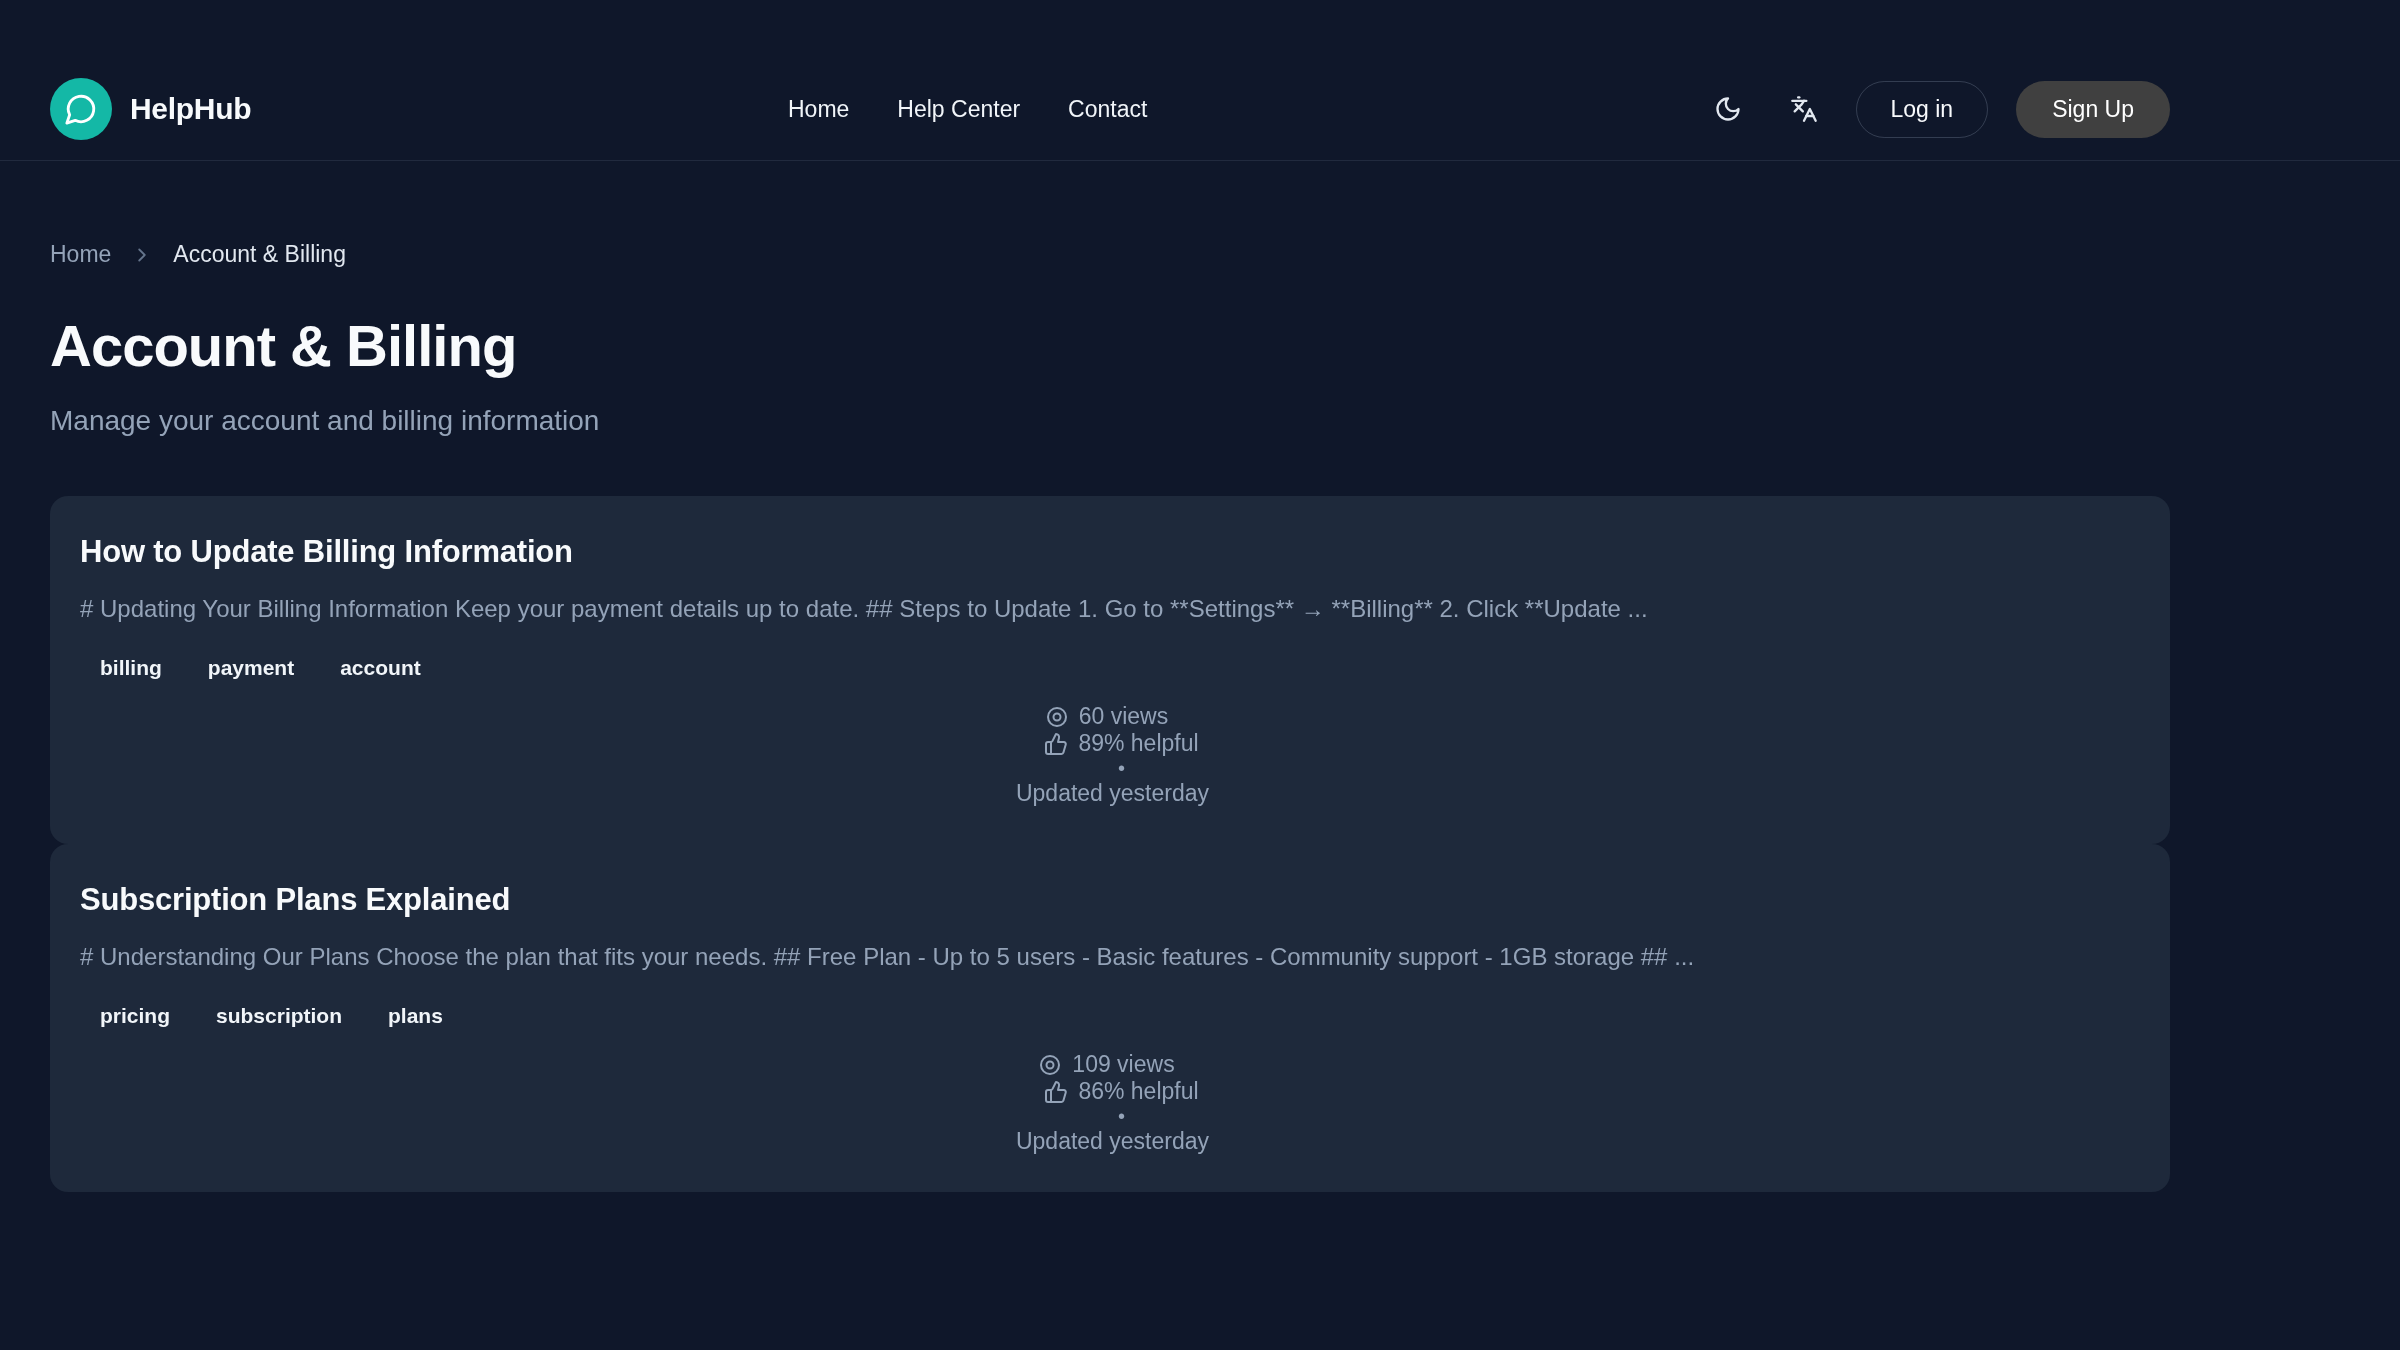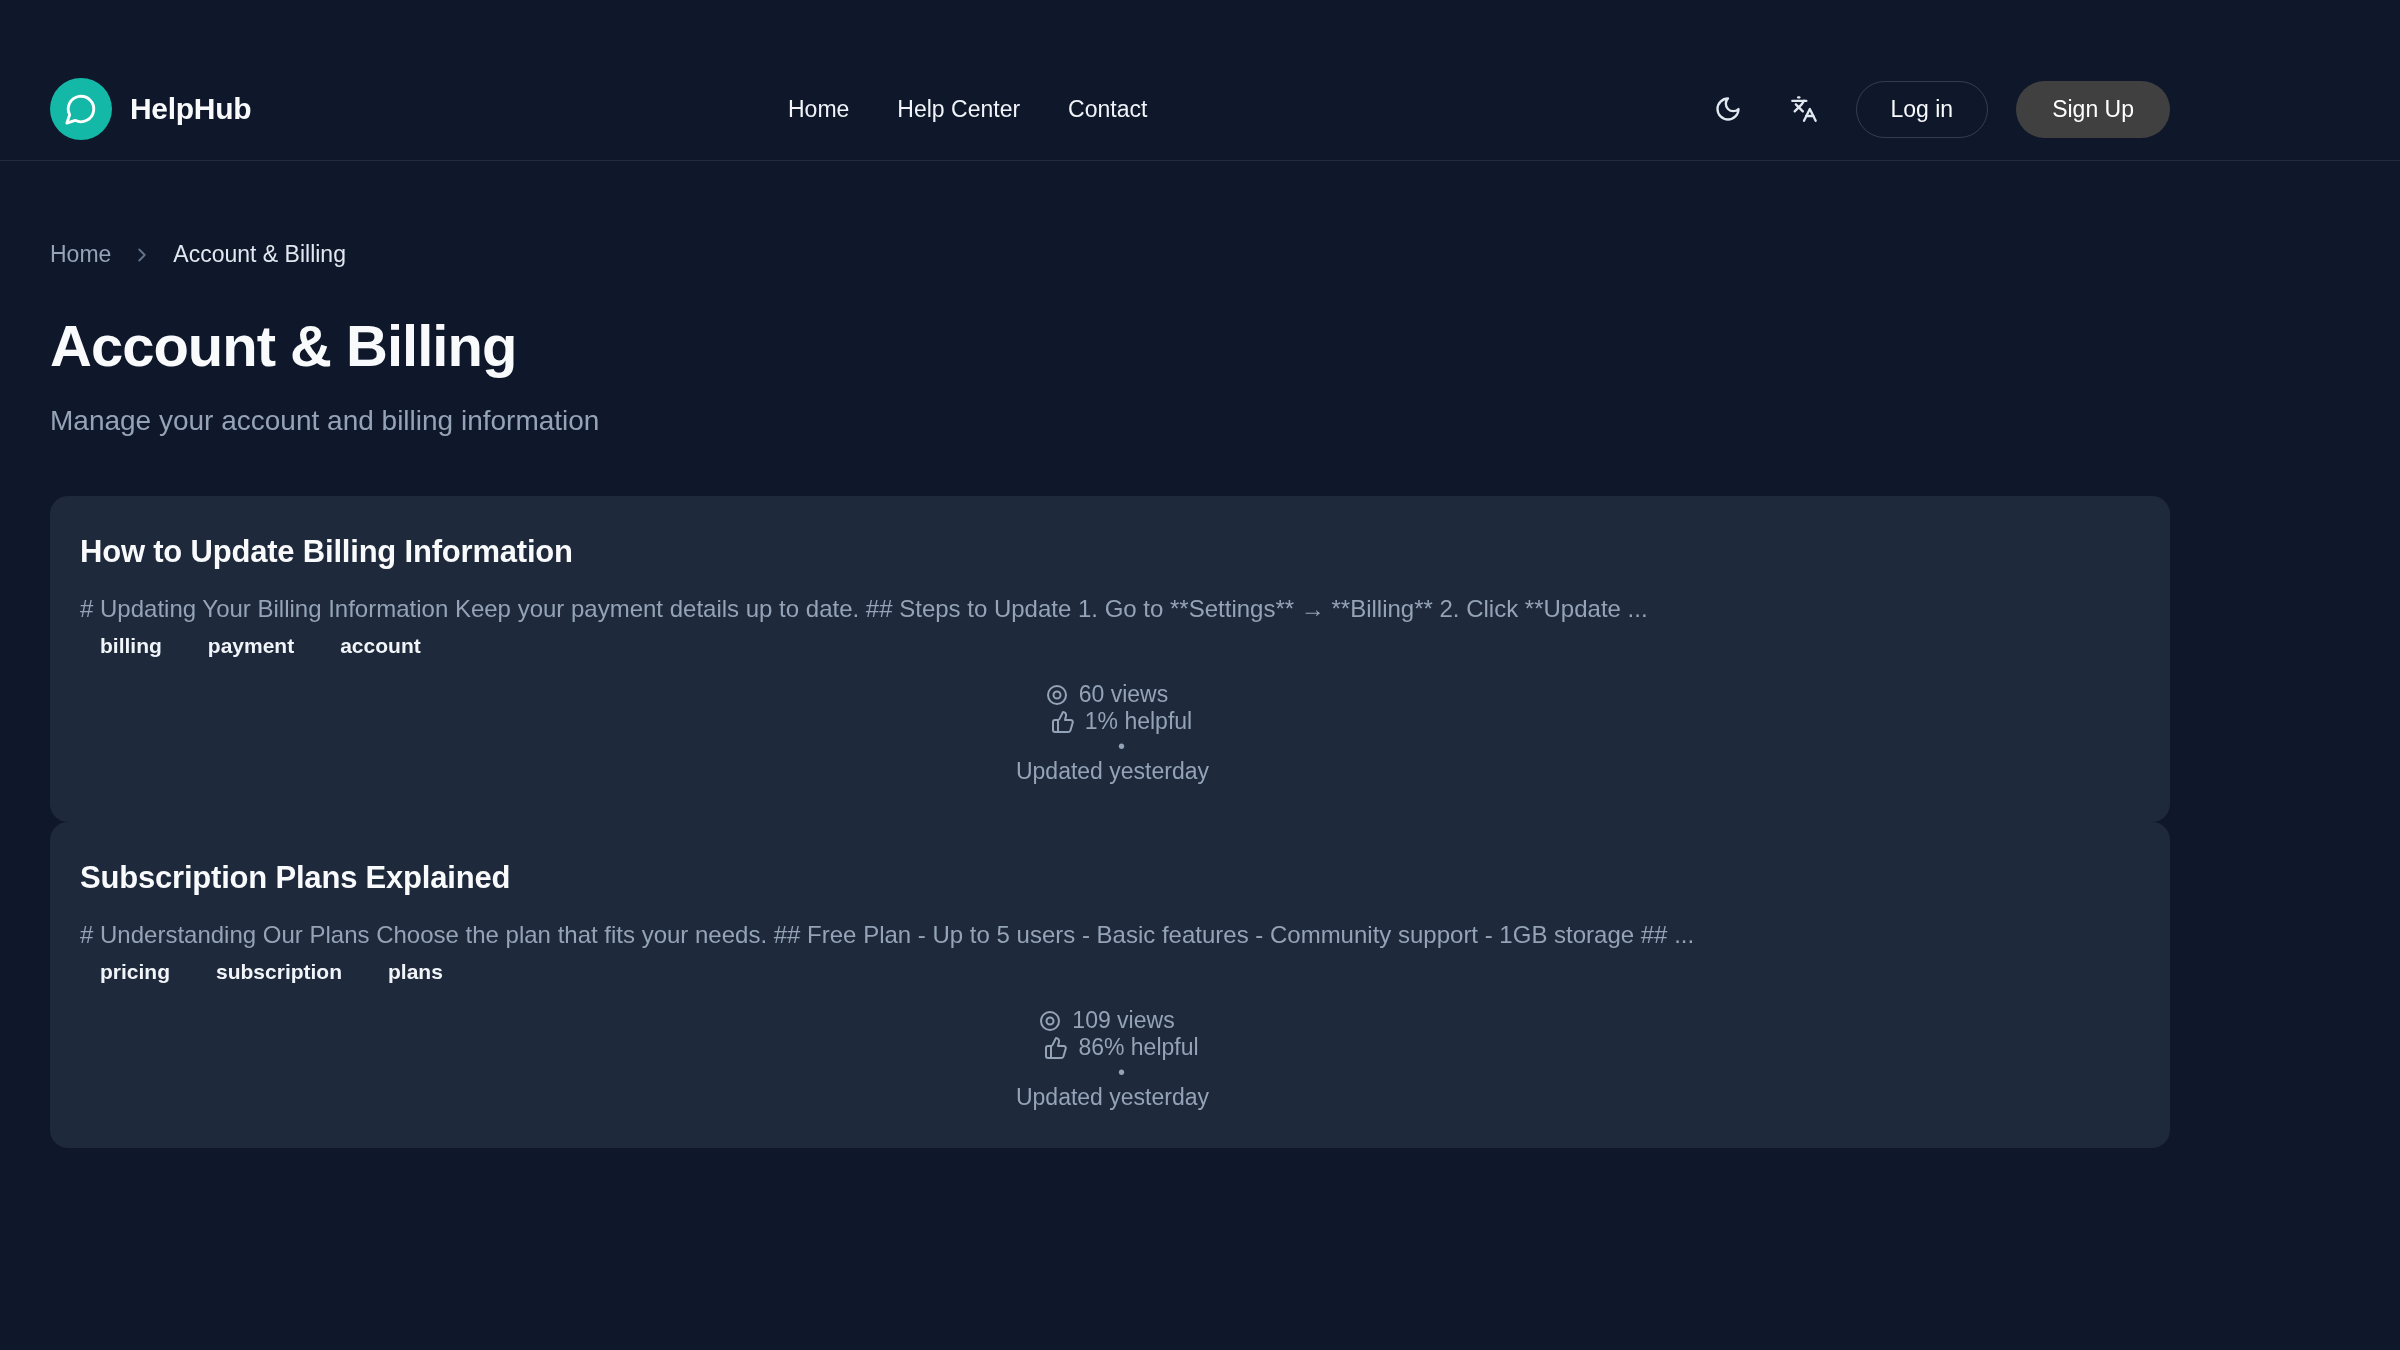--- a/index.html
+++ b/index.html
@@ -54,21 +54,21 @@
   .cards { margin-top: 59px; display: flex; flex-direction: column; }
   .card {
     background: #1e293b; border-radius: 18px;
     padding: 38px 40px 37px 30px; cursor: pointer;
   }
   .card-title { font-size: 31px; font-weight: 600; color: #f8fafc; letter-spacing: -0.2px; }
   .card-snippet {
     margin-top: 21px; font-size: 24px; color: #94a3b8; line-height: 1.5;
     white-space: nowrap; overflow: hidden;
   }
-  .card-tags { margin-top: 7px; padding-left: 20px; display: flex; align-items: center; gap: 46px; }
+  .card-tags { margin-top: 29px; padding-left: 20px; display: flex; align-items: center; gap: 46px; }
   .tag { font-size: 21px; font-weight: 700; color: #f1f5f9; }
   .card-meta { margin-top: 23px; padding-left: 3px; display: flex; align-items: center; font-size: 23px; color: #94a3b8; flex-direction: column; }
   .meta-item { display: flex; align-items: center; gap: 10px; }
   .meta-gap-a { margin-left: 30px; }
   .meta-dot { margin-left: 30px; font-size: 20px; color: #94a3b8; }
   .meta-updated { margin-left: 12px; }
   .meta-icon { display: flex; align-items: center; color: #94a3b8; }
 </style>
 </head>
 <body>
@@ -155,21 +155,21 @@
           </span>
           <span>60 views</span>
         </span>
         <span class="meta-item meta-gap-a">
           <span class="meta-icon">
             <svg width="24" height="24" viewBox="0 0 24 24" fill="none" stroke="currentColor" stroke-width="2" stroke-linecap="round" stroke-linejoin="round">
                 <path d="M7 10v12"></path>
                 <path d="M15 5.88 14 10h5.83a2 2 0 0 1 1.92 2.56l-2.33 8A2 2 0 0 1 17.5 22H4a2 2 0 0 1-2-2v-8a2 2 0 0 1 2-2h2.76a2 2 0 0 0 1.79-1.11L12 2a3.13 3.13 0 0 1 3 3.88Z"></path>
               </svg>
           </span>
-          <span>1% helpful</span>
+          <span>89% helpful</span>
         </span>
         <span class="meta-dot">•</span>
         <span class="meta-updated">Updated yesterday</span>
       </div>
     </article>
 
     <article class="card">
       <h2 class="card-title">Subscription Plans Explained</h2>
       <p class="card-snippet"># Understanding Our Plans Choose the plan that fits your needs. ## Free Plan - Up to 5 users - Basic features - Community support - 1GB storage ## ...</p>
       <div class="card-tags">

